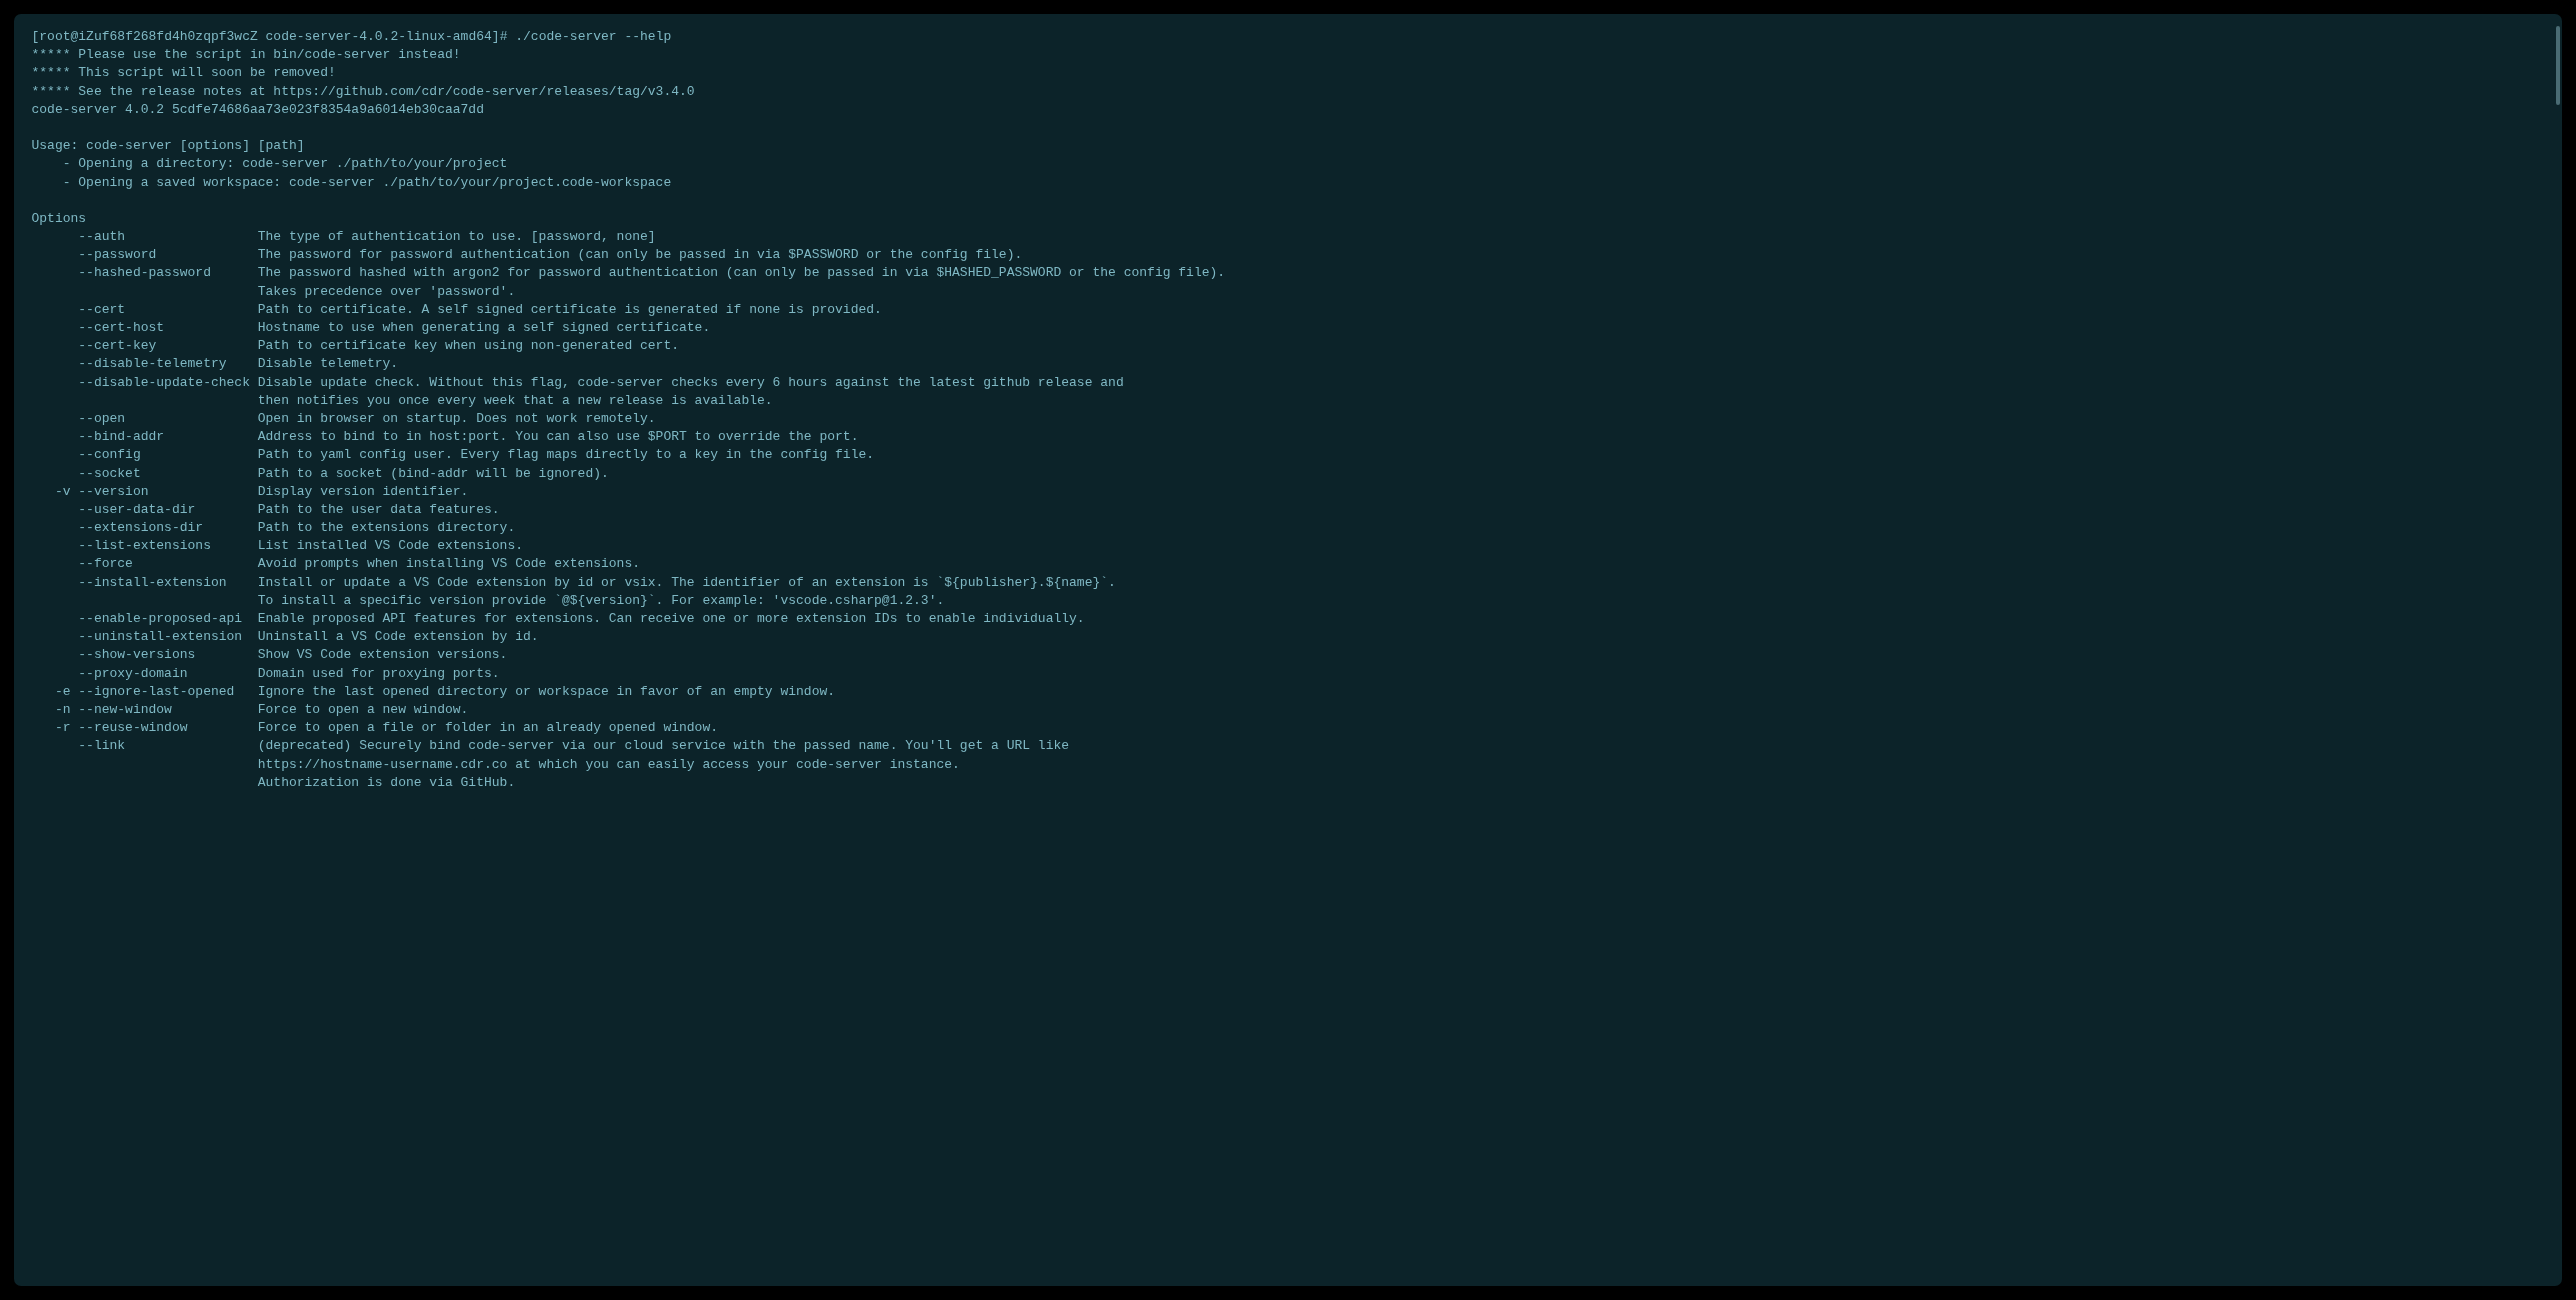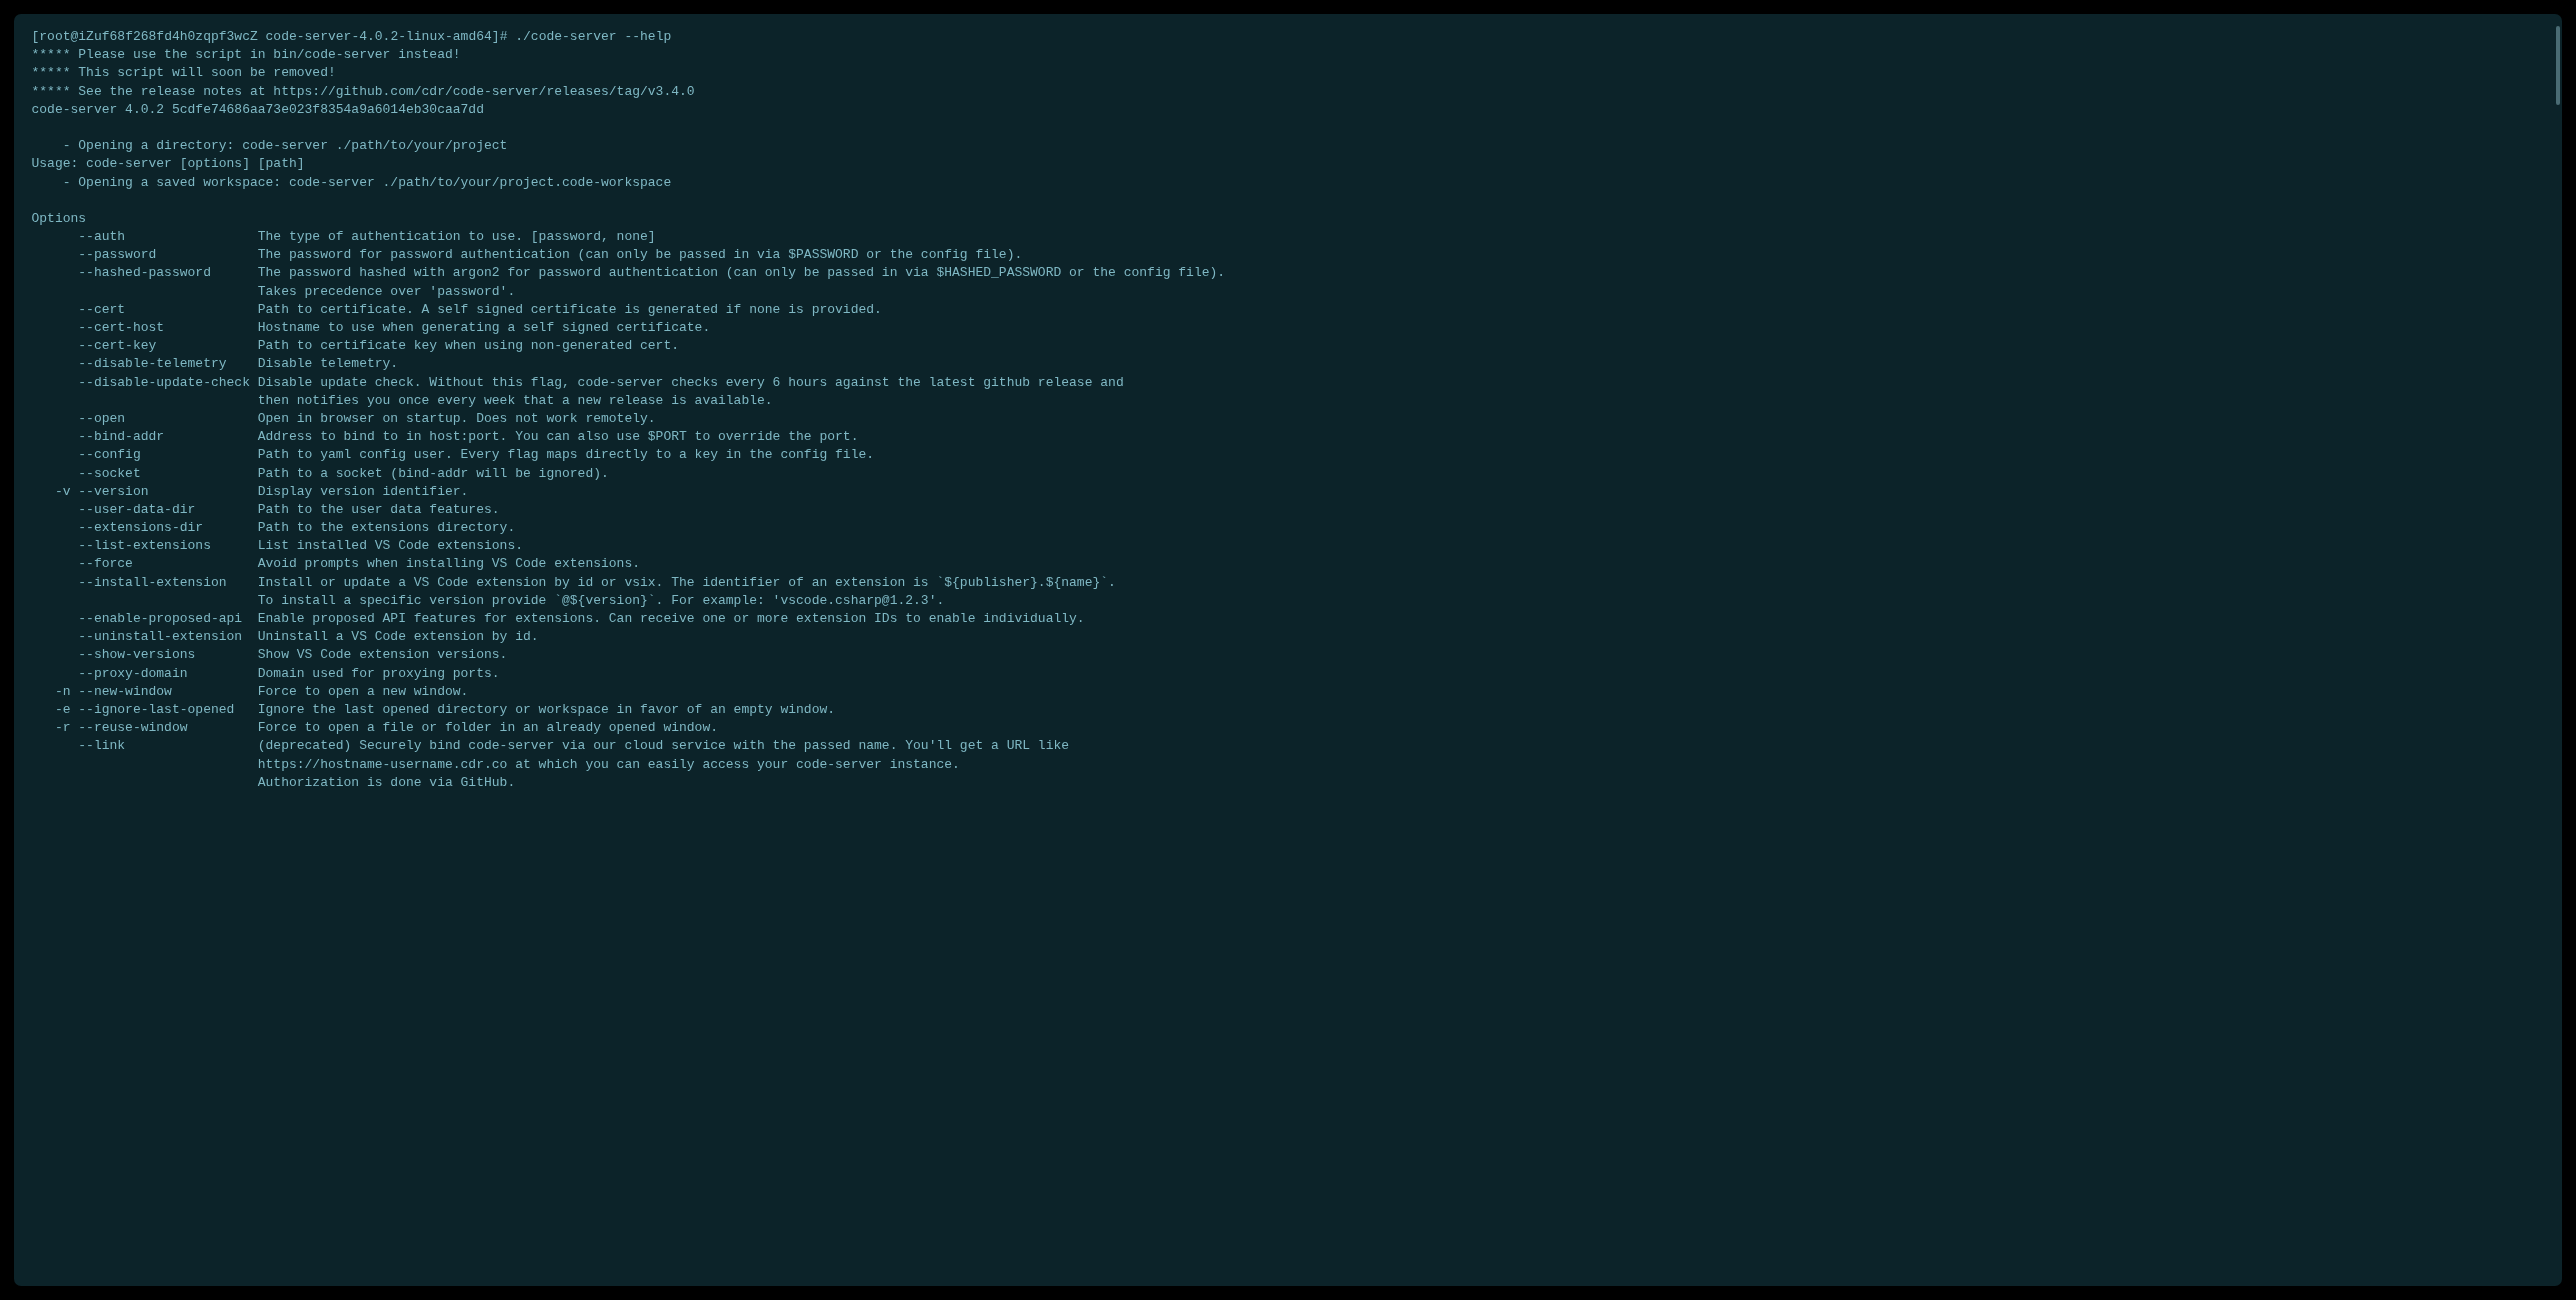--- a/index.html
+++ b/index.html
@@ -55,22 +55,22 @@
 <body>
 
 <div class="terminal">
   <div class="scrollbar-indicator"></div>
   <div class="line"><span class="prompt-bracket">[</span><span>root@iZuf68f268fd4h0zqpf3wcZ</span> <span>code-server-4.0.2-linux-amd64</span><span class="prompt-bracket">]</span><span>#</span> <span>./code-server --help</span></div>
   <div class="line">***** Please use the script in bin/code-server instead!</div>
   <div class="line">***** This script will soon be removed!</div>
   <div class="line">***** See the release notes at https://github.com/cdr/code-server/releases/tag/v3.4.0</div>
   <div class="line">code-server 4.0.2 5cdfe74686aa73e023f8354a9a6014eb30caa7dd</div>
   <div class="line"> </div>
+  <div class="line">Usage: code-server [options] [path]</div>
   <div class="line">    - Opening a directory: code-server ./path/to/your/project</div>
-  <div class="line">Usage: code-server [options] [path]</div>
   <div class="line">    - Opening a saved workspace: code-server ./path/to/your/project.code-workspace</div>
   <div class="line"> </div>
   <div class="line">Options</div>
   <div id="options-container">
       <div class="line">      --auth                 The type of authentication to use. [password, none]</div>
       <div class="line">      --password             The password for password authentication (can only be passed in via $PASSWORD or the config file).</div>
       <div class="line">      --hashed-password      The password hashed with argon2 for password authentication (can only be passed in via $HASHED_PASSWORD or the config file).</div>
       <div class="line">                             Takes precedence over 'password'.</div>
       <div class="line">      --cert                 Path to certificate. A self signed certificate is generated if none is provided.</div>
       <div class="line">      --cert-host            Hostname to use when generating a self signed certificate.</div>
@@ -86,21 +86,21 @@
       <div class="line">      --user-data-dir        Path to the user data features.</div>
       <div class="line">      --extensions-dir       Path to the extensions directory.</div>
       <div class="line">      --list-extensions      List installed VS Code extensions.</div>
       <div class="line">      --force                Avoid prompts when installing VS Code extensions.</div>
       <div class="line">      --install-extension    Install or update a VS Code extension by id or vsix. The identifier of an extension is `${publisher}.${name}`.</div>
       <div class="line">                             To install a specific version provide `@${version}`. For example: 'vscode.csharp@1.2.3'.</div>
       <div class="line">      --enable-proposed-api  Enable proposed API features for extensions. Can receive one or more extension IDs to enable individually.</div>
       <div class="line">      --uninstall-extension  Uninstall a VS Code extension by id.</div>
       <div class="line">      --show-versions        Show VS Code extension versions.</div>
       <div class="line">      --proxy-domain         Domain used for proxying ports.</div>
+      <div class="line">   -e --ignore-last-opened   Ignore the last opened directory or workspace in favor of an empty window.</div>
       <div class="line">   -n --new-window           Force to open a new window.</div>
-      <div class="line">   -e --ignore-last-opened   Ignore the last opened directory or workspace in favor of an empty window.</div>
       <div class="line">   -r --reuse-window         Force to open a file or folder in an already opened window.</div>
       <div class="line">      --link                 (deprecated) Securely bind code-server via our cloud service with the passed name. You'll get a URL like</div>
       <div class="line">                             https://hostname-username.cdr.co at which you can easily access your code-server instance.</div>
       <div class="line">                             Authorization is done via GitHub.</div>
     </div>
 </div>
 
 
 </body></html>

